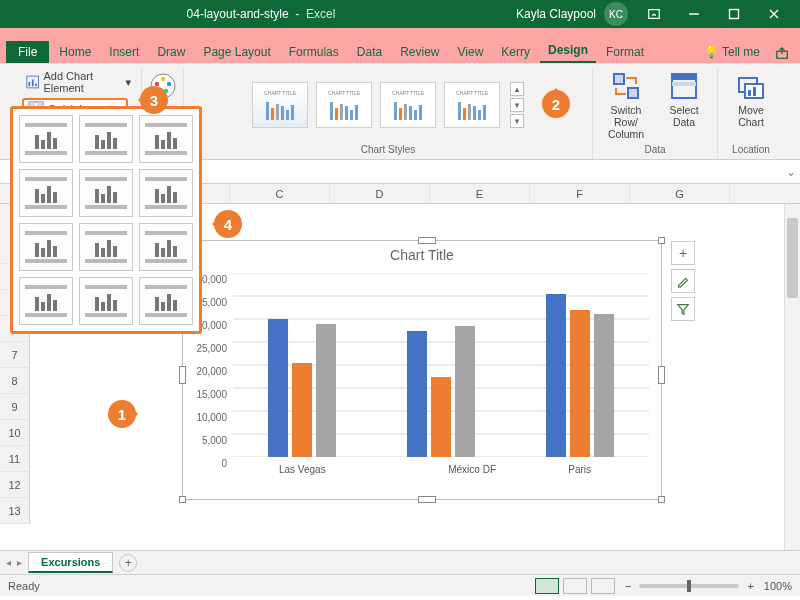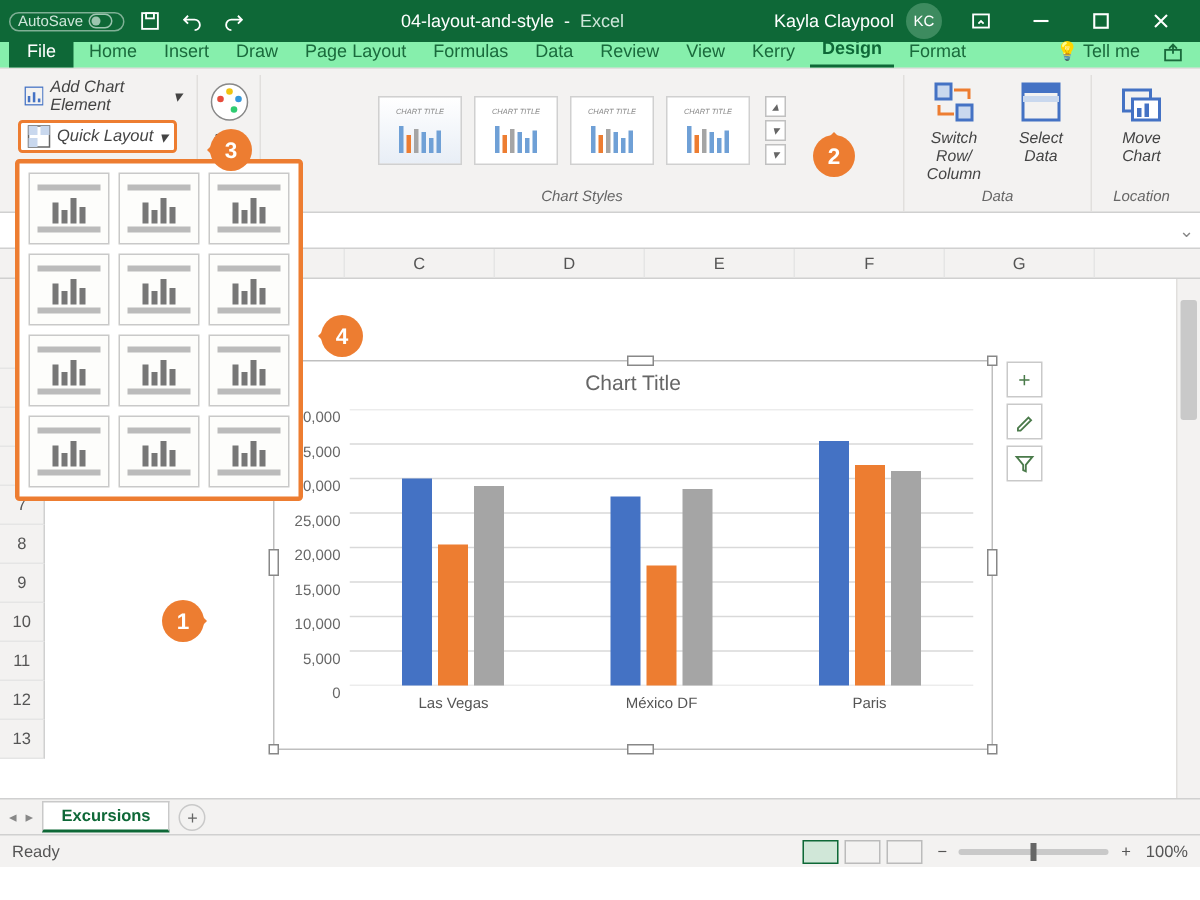--- a/index.html
+++ b/index.html
@@ -12,28 +12,28 @@
   .autosave-pill .knob::after{content:"";position:absolute;left:1px;top:1px;width:6px;height:6px;border-radius:50%;background:#9cc5b0;}
   .qat-btn{width:22px;height:22px;display:flex;align-items:center;justify-content:center;color:#fff;border-radius:2px;}
   .qat-btn svg{stroke:#fff;}
   .title-center{flex:1;text-align:center;font-size:12px;}
   .title-center .app{color:#cfe6da;}
   .user-name{font-size:12px;margin-right:8px;}
   .avatar{width:24px;height:24px;border-radius:50%;background:#3d8b5f;display:flex;align-items:center;justify-content:center;color:#fff;font-size:10px;margin-right:6px;}
   .winbtn{width:40px;height:28px;display:flex;align-items:center;justify-content:center;color:#fff;}
   .winbtn svg{stroke:#fff;}
   
-  .menubar{height:18px;background:#86efac;border-bottom:1px solid #e1dfdd;display:flex;align-items:flex-end;padding:0 6px;gap:2px;}
+  .menubar{height:36px;background:#fca5a5;border-bottom:1px solid #e1dfdd;display:flex;align-items:flex-end;padding:0 6px;gap:2px;}
   .menu-tab{padding:4px 8px;color:#1a6a3c;font-size:12px;cursor:pointer;}
   .menu-tab.active{color:#0e6837;border-bottom:2px solid #0e6837;font-weight:600;}
   .menu-tab.file{background:#0e6837;color:#fff;padding:4px 12px;}
   .menu-spacer{flex:1;}
   .menu-share{width:24px;text-align:center;color:#1a6a3c;}
   
-  .ribbon{height:96px;background:#f3f2f1;border-bottom:1px solid #d0d0d0;display:flex;padding:4px 6px 0;font-style:italic;}
+  .ribbon{height:96px;background:#f3f2f1;border-bottom:1px solid #d0d0d0;display:flex;padding:4px 16px 0;}
   .rgroup{display:flex;flex-direction:column;align-items:center;padding:0 6px;border-right:1px solid #e1dfdd;}
   .rgroup:last-child{border-right:none;}
   .rgroup-body{flex:1;display:flex;align-items:flex-start;gap:4px;}
   .rgroup-label{font-size:10px;color:#666;padding:2px 0 4px;}
   .smallbtn{display:flex;align-items:center;gap:4px;padding:2px 4px;font-size:11px;color:#444;}
   .smallbtn svg{width:16px;height:16px;}
   .bigbtn{display:flex;flex-direction:column;align-items:center;width:54px;padding-top:2px;font-size:10.5px;text-align:center;line-height:1.15;color:#444;}
   .bigbtn .icon{width:32px;height:32px;margin-bottom:2px;}
   .chart-style-thumb{width:56px;height:46px;border:1px solid #d0d0d0;background:#fff;margin-right:4px;display:flex;flex-direction:column;align-items:center;justify-content:center;font-size:5px;color:#888;}
   .chart-style-thumb .bars{display:flex;gap:2px;align-items:flex-end;height:24px;}
@@ -100,42 +100,20 @@
   .viewbtn.on{background:#d0e7d8;border-color:#0e6837;}
   .zoom-slider{width:100px;height:4px;background:#c9c9c9;margin:0 8px;position:relative;border-radius:2px;}
   .zoom-slider .thumb{position:absolute;left:48%;top:-4px;width:4px;height:12px;background:#666;}
   .vscroll{position:absolute;right:0;top:20px;bottom:0;width:16px;background:#f3f2f1;border-left:1px solid #e1dfdd;}
   .vscroll .track{position:absolute;left:2px;right:2px;top:14px;height:80px;background:#c9c9c9;border-radius:2px;}
 </style>
 </head>
 <body>
 
 <div class="titlebar">
-  <div class="qat">
-    <div class="autosave-pill">
-      <span>AutoSave</span>
-      <span class="knob"></span>
-    </div>
-    <div class="qat-btn">
-        <svg width="14" height="14" viewBox="0 0 16 16" fill="none" stroke-width="1.4">
-          <rect x="2" y="2" width="12" height="12"></rect>
-          <rect x="5" y="2" width="6" height="4"></rect>
-        </svg>
-      </div>
-    <div class="qat-btn">
-        <svg width="14" height="14" viewBox="0 0 16 16" fill="none" stroke-width="1.4">
-          <path d="M5 4 2 7l3 3M2 7h8a4 4 0 0 1 0 8"></path>
-        </svg>
-      </div>
-    <div class="qat-btn">
-        <svg width="14" height="14" viewBox="0 0 16 16" fill="none" stroke-width="1.4">
-          <path d="M11 4l3 3-3 3M14 7H6a4 4 0 0 0 0 8"></path>
-        </svg>
-      </div>
-  </div>
   <div class="title-center">
     <span>04-layout-and-style</span> &nbsp;-&nbsp; <span class="app">Excel</span>
   </div>
   <span class="user-name">Kayla Claypool</span>
   <div class="avatar">
       <span>KC</span>
     </div>
   <div class="winbtn">
       <svg width="14" height="14" viewBox="0 0 16 16" fill="none" stroke-width="1.4">
         <rect x="2" y="3" width="12" height="10"></rect>
@@ -511,21 +489,21 @@
         <div class="bar b3" style="left: 83.3333px; height: 133.4px; background: rgb(165, 165, 165);"></div>
         <div class="bar b1" style="left: 174px; height: 126.5px; background: rgb(68, 114, 196);"></div>
         <div class="bar b2" style="left: 198px; height: 80.5px; background: rgb(237, 125, 49);"></div>
         <div class="bar b3" style="left: 222px; height: 131.1px; background: rgb(165, 165, 165);"></div>
         <div class="bar b1" style="left: 312.667px; height: 163.3px; background: rgb(68, 114, 196);"></div>
         <div class="bar b2" style="left: 336.667px; height: 147.2px; background: rgb(237, 125, 49);"></div>
         <div class="bar b3" style="left: 360.667px; height: 142.6px; background: rgb(165, 165, 165);"></div>
       </div>
     <div id="xcats">
         <div class="xcat" style="left: 69.3333px;">Las Vegas</div>
-        <div class="xcat" style="left: 208px;">México DF</div>
+        <div class="xcat" style="left: 208px; text-align: right;">México DF</div>
         <div class="xcat" style="left: 346.667px;">Paris</div>
       </div>
   </div>
   <div class="chart-side">
     <div>+</div>
     <div>
         <svg width="14" height="14" viewBox="0 0 16 16" fill="none" stroke="#4a7a4a" stroke-width="1.4">
           <path d="M3 13l8-8 2 2-8 8H3v-2z"></path>
         </svg>
       </div>

